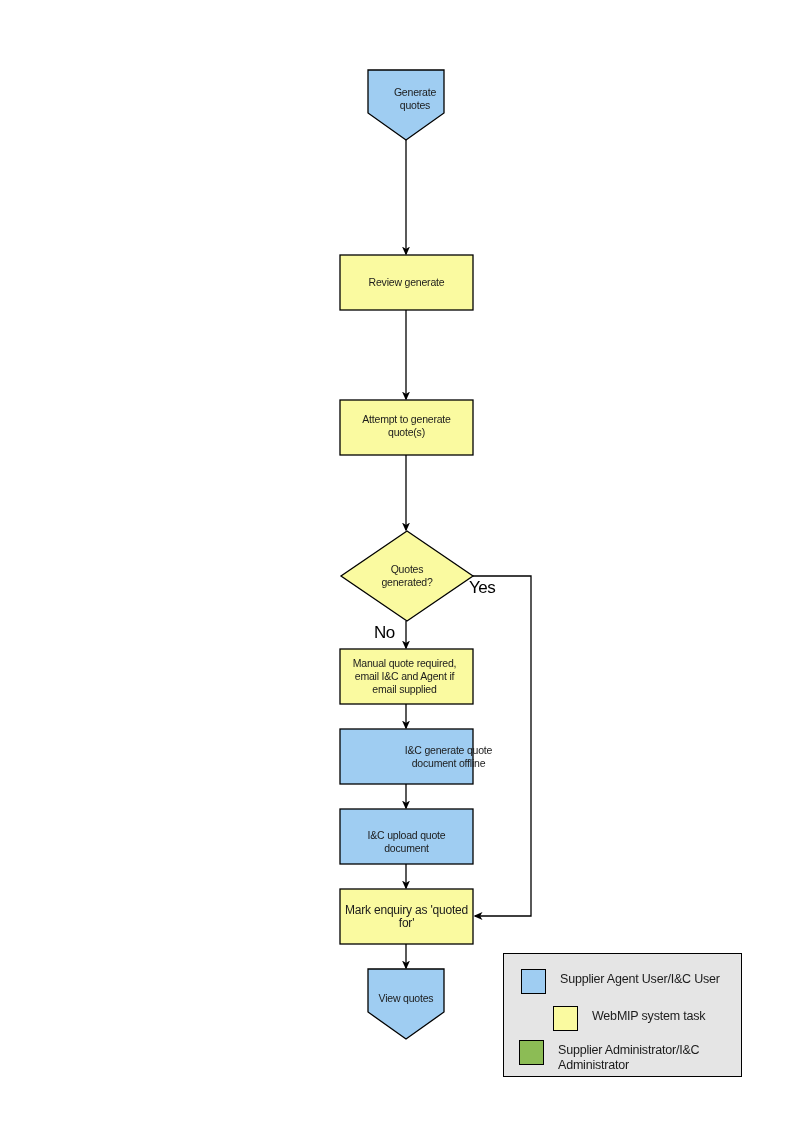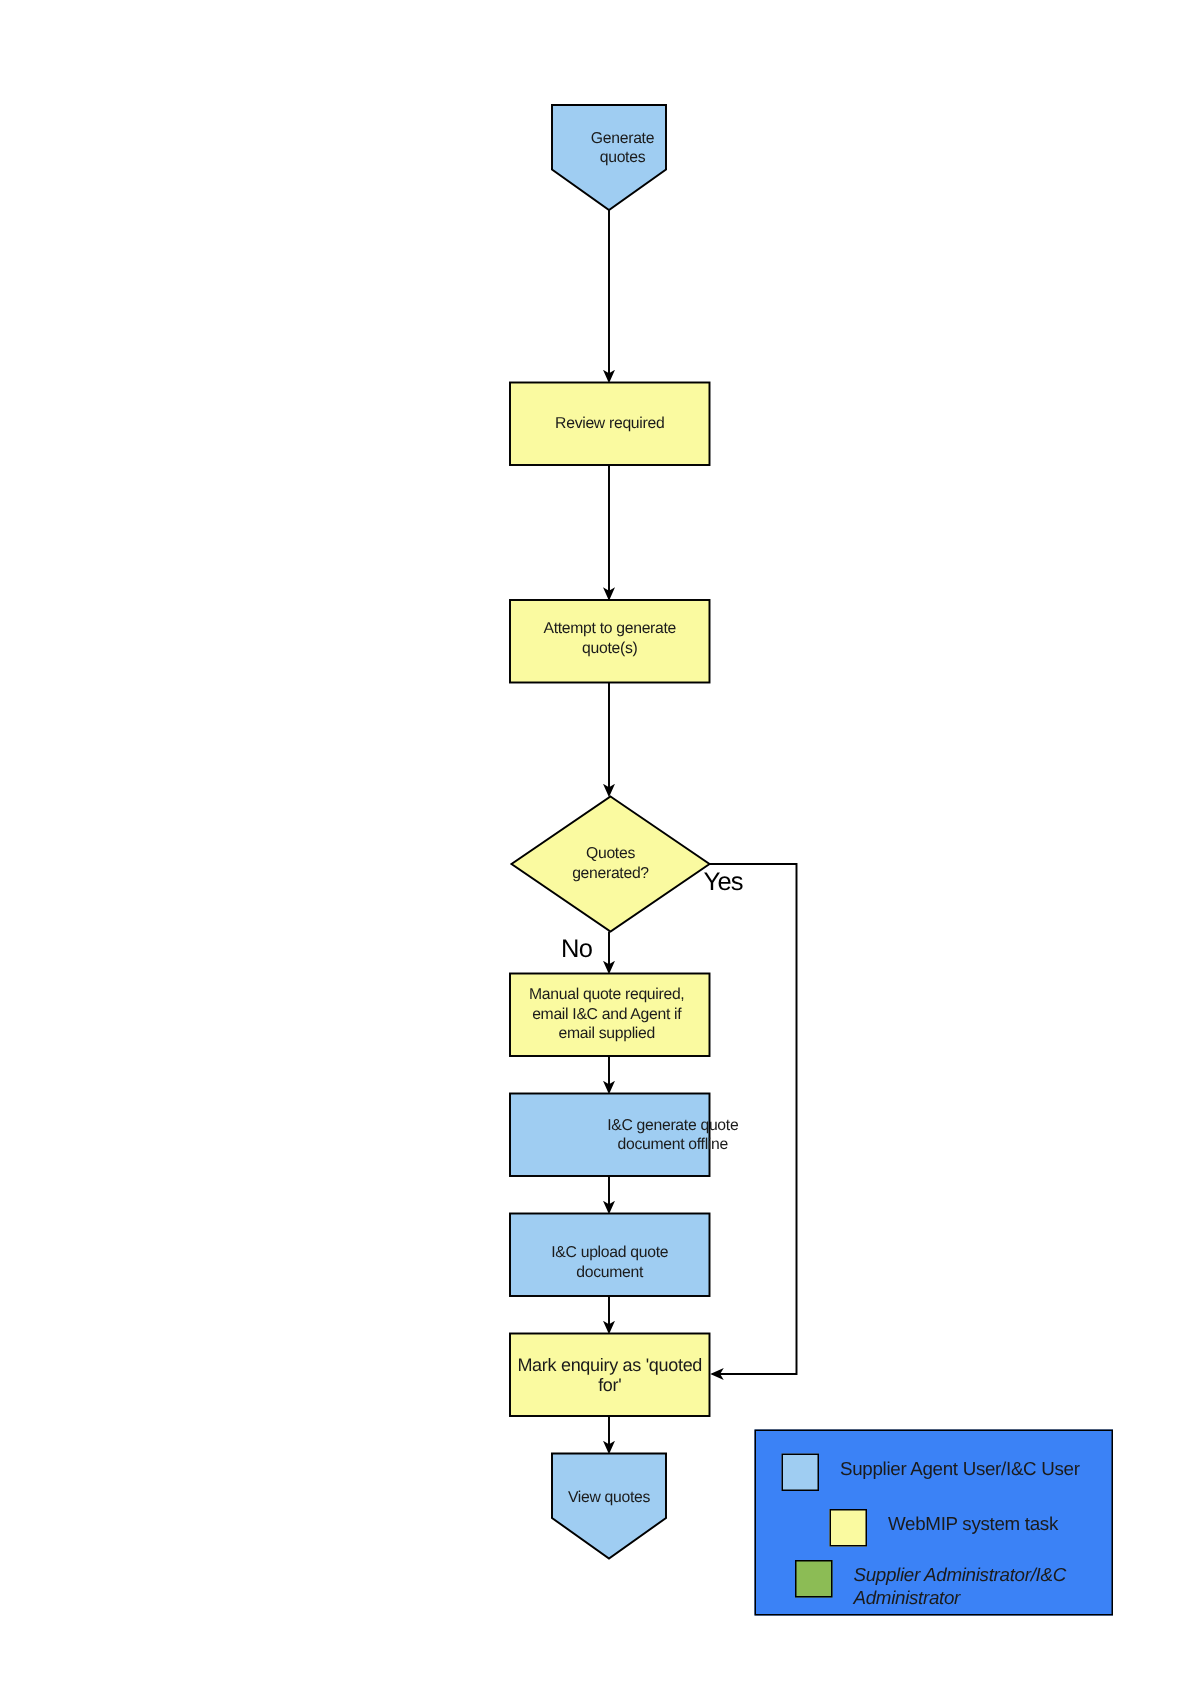--- a/index.html
+++ b/index.html
@@ -40,21 +40,21 @@
     line-height: 26px;
     letter-spacing: -0.5px;
   }
   .legend-box {
     position: absolute;
     left: 503px;
     top: 953px;
     width: 239px;
     height: 124px;
     border: 1.5px solid #000000;
-    background: #3b82f6;
+    background: #e5e5e5;
     box-sizing: border-box;
   }
   .legend-row {
     position: absolute;
     display: flex;
     align-items: flex-start;
   }
   .legend-swatch {
     width: 25px;
     height: 25px;
@@ -127,21 +127,21 @@
   </g>
 
   <g>
     <path d="M368,969 L444,969 L444,1012 L406,1039 L368,1012 Z" fill="#9FCDF2" stroke="#000000" stroke-width="1.3"></path>
   </g>
 </svg>
 
 <div class="node-label" style="left:368px;top:70px;width:94px;height:58px;">Generate
 quotes</div>
 
-<div class="node-label" style="left:340px;top:255px;width:133px;height:55px;">Review required</div>
+<div class="node-label" style="left:340px;top:255px;width:133px;height:55px;">Review generate</div>
 
 <div class="node-label" style="left:340px;top:400px;width:133px;height:51px;">Attempt to generate
 quote(s)</div>
 
 <div class="node-label" style="left:341px;top:531px;width:132px;height:90px;">Quotes
 generated?</div>
 
 <div class="node-label" style="left:340px;top:649px;width:129px;height:55px;">Manual quote required,
 email I&amp;C and Agent if
 email supplied</div>
@@ -161,18 +161,18 @@
 
 <div class="legend-box">
   <div class="legend-row" style="left:17px;top:15px;">
     <span class="legend-swatch" style="background:#9FCDF2;"></span>
     <span class="legend-text">Supplier Agent User/I&amp;C User</span>
   </div>
   <div class="legend-row" style="left:17px;top:52px;margin-left:32px;">
     <span class="legend-swatch" style="background:#FAFAA0;"></span>
     <span class="legend-text">WebMIP system task</span>
   </div>
-  <div class="legend-row" style="left:26px;top:86px;font-style:italic;">
+  <div class="legend-row" style="left:15px;top:86px;">
     <span class="legend-swatch" style="background:#8CBC55;"></span>
     <span class="legend-text">Supplier Administrator/I&amp;C
 Administrator</span>
   </div>
 </div>
 
 </body></html>

